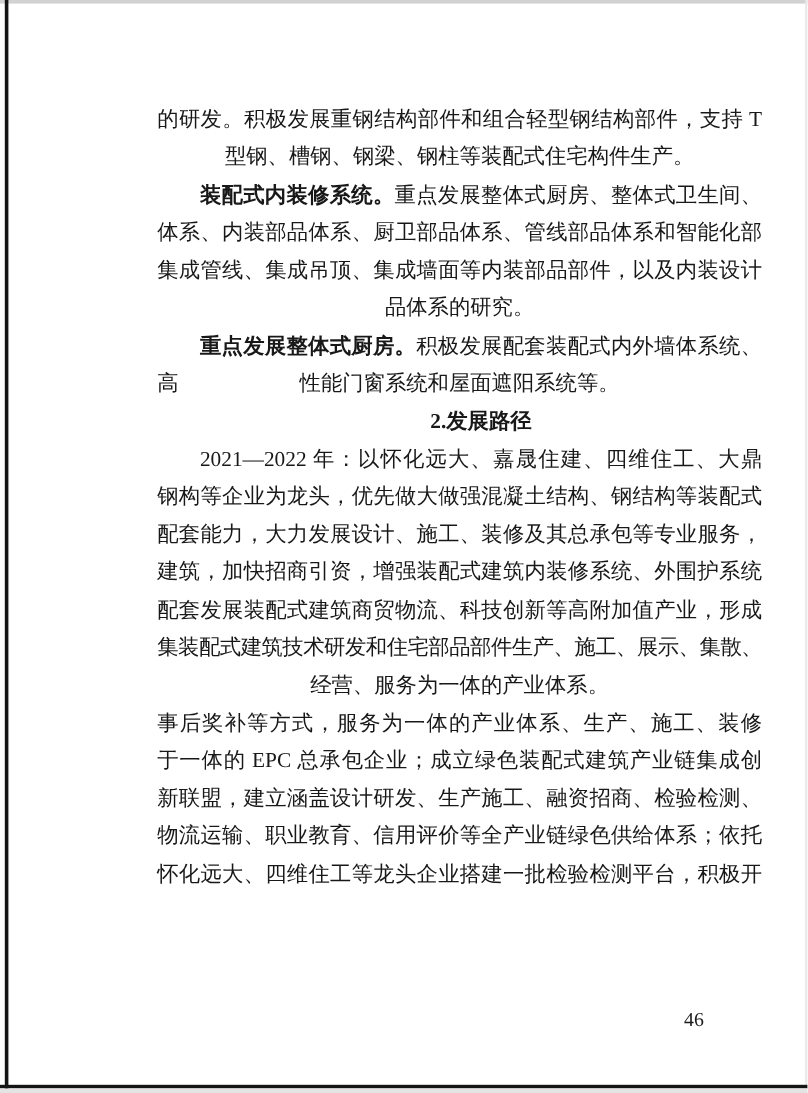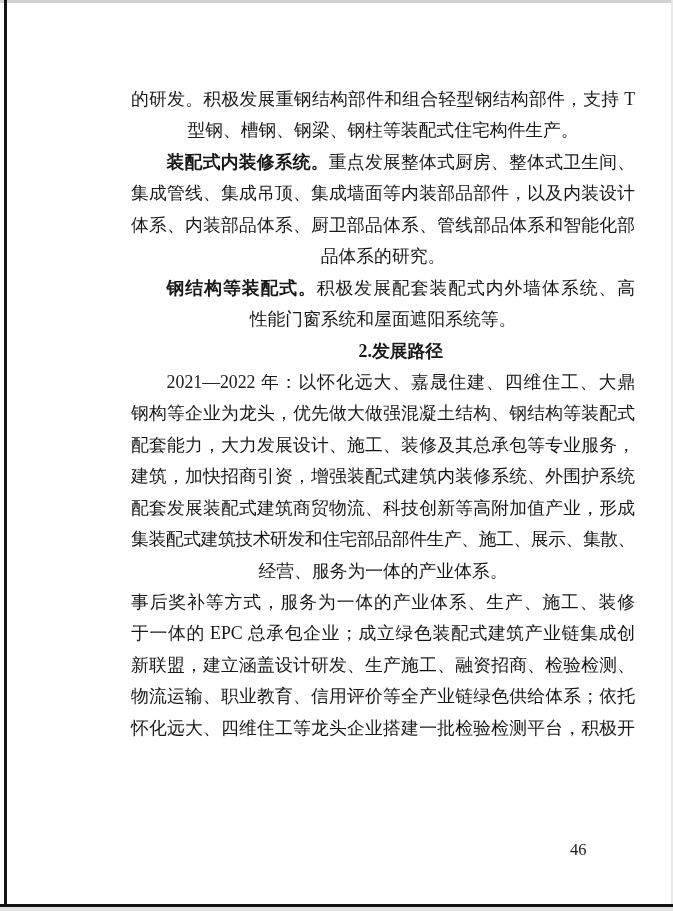--- a/index.html
+++ b/index.html
@@ -93,24 +93,24 @@
 <body>
 
 <div class="doc">
   <div class="edge-top"></div>
   <div class="edge-right"></div>
 
   <div class="body-block">
     <div class="ln j"><span>的研发。积极发展重钢结构部件和组合轻型钢结构部件，支持 T</span></div>
     <div class="ln"><span>型钢、槽钢、钢梁、钢柱等装配式住宅构件生产。</span></div>
     <div class="ln j ind"><b>装配式内装修系统。</b><span>重点发展整体式厨房、整体式卫生间、</span></div>
+    <div class="ln j"><span>体系、内装部品体系、厨卫部品体系、管线部品体系和智能化部</span></div>
     <div class="ln j"><span>集成管线、集成吊顶、集成墙面等内装部品部件，以及内装设计</span></div>
-    <div class="ln j"><span>体系、内装部品体系、厨卫部品体系、管线部品体系和智能化部</span></div>
     <div class="ln"><span>品体系的研究。</span></div>
-    <div class="ln j ind"><b>钢结构等装配式。</b><span>积极发展配套装配式内外墙体系统、高</span></div>
+    <div class="ln j ind"><b>重点发展整体式厨房。</b><span>积极发展配套装配式内外墙体系统、高</span></div>
     <div class="ln"><span>性能门窗系统和屋面遮阳系统等。</span></div>
     <div class="ln ind"><b>2.发展路径</b></div>
     <div class="ln j ind"><span>2021—2022 年：以怀化远大、嘉晟住建、四维住工、大鼎</span></div>
     <div class="ln j"><span>钢构等企业为龙头，优先做大做强混凝土结构、钢结构等装配式</span></div>
     <div class="ln j"><span>配套能力，大力发展设计、施工、装修及其总承包等专业服务，</span></div>
     <div class="ln j"><span>建筑，加快招商引资，增强装配式建筑内装修系统、外围护系统</span></div>
     <div class="ln j"><span>配套发展装配式建筑商贸物流、科技创新等高附加值产业，形成</span></div>
     <div class="ln j tight"><span>集装配式建筑技术研发和住宅部品部件生产、施工、展示、集散、</span></div>
     <div class="ln"><span>经营、服务为一体的产业体系。</span></div>
     <div class="ln j"><span>事后奖补等方式，服务为一体的产业体系、生产、施工、装修</span></div>

